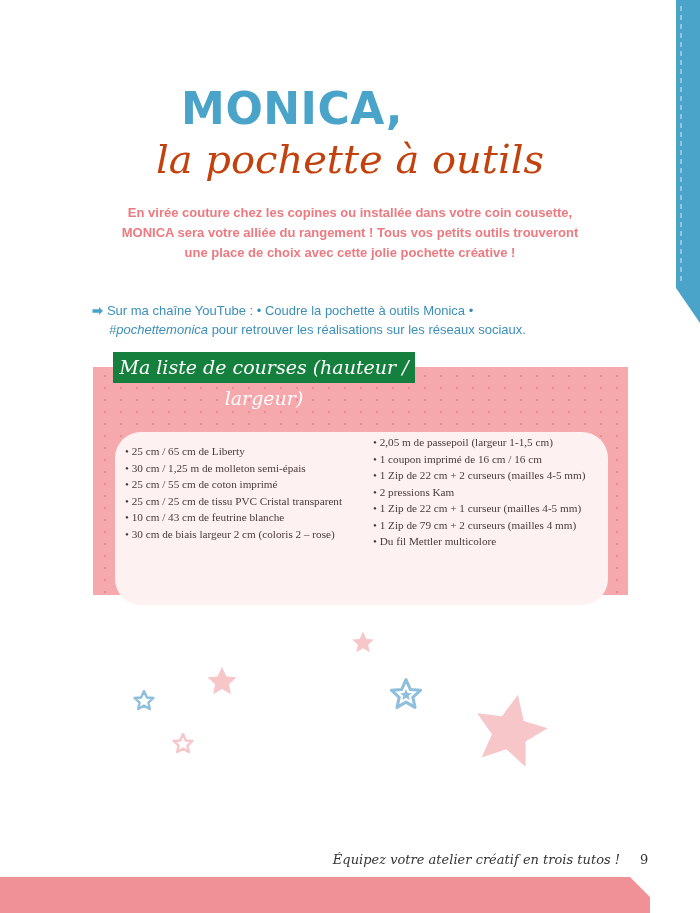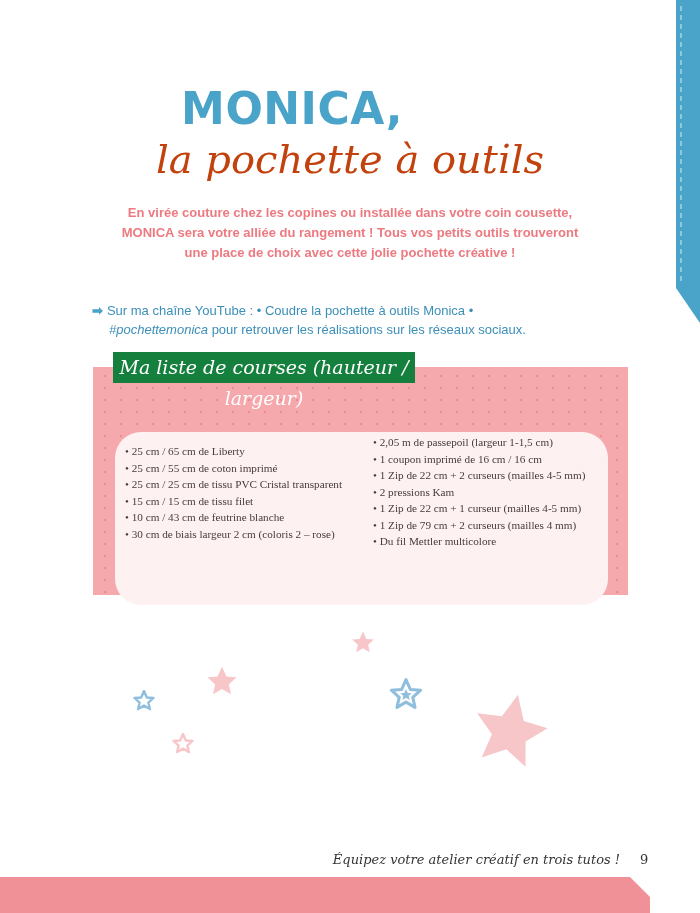--- a/index.html
+++ b/index.html
@@ -69,23 +69,23 @@
     <span class="tag">#pochettemonica</span><span> pour retrouver les réalisations sur les réseaux sociaux.</span>
   </div>
 </div>
 
 <div class="list-box">
 </div>
 <div class="list-label">Ma liste de courses (hauteur / largeur)</div>
 <div class="list-inner">
   <div class="col col-left">
     <div>• 25 cm / 65 cm de Liberty</div>
+    <div>• 30 cm / 1,25 m de molleton semi-épais</div>
     <div>• 25 cm / 55 cm de coton imprimé</div>
     <div>• 25 cm / 25 cm de tissu PVC Cristal transparent</div>
-    <div>• 15 cm / 15 cm de tissu filet</div>
     <div>• 10 cm / 43 cm de feutrine blanche</div>
     <div>• 30 cm de biais largeur 2 cm (coloris 2 – rose)</div>
   </div>
   <div class="col col-right">
     <div>• 2,05 m de passepoil (largeur 1-1,5 cm)</div>
     <div>• 1 coupon imprimé de 16 cm / 16 cm</div>
     <div>• 1 Zip de 22 cm + 2 curseurs (mailles 4-5 mm)</div>
     <div>• 2 pressions Kam</div>
     <div>• 1 Zip de 22 cm + 1 curseur (mailles 4-5 mm)</div>
     <div>• 1 Zip de 79 cm + 2 curseurs (mailles 4 mm)</div>

